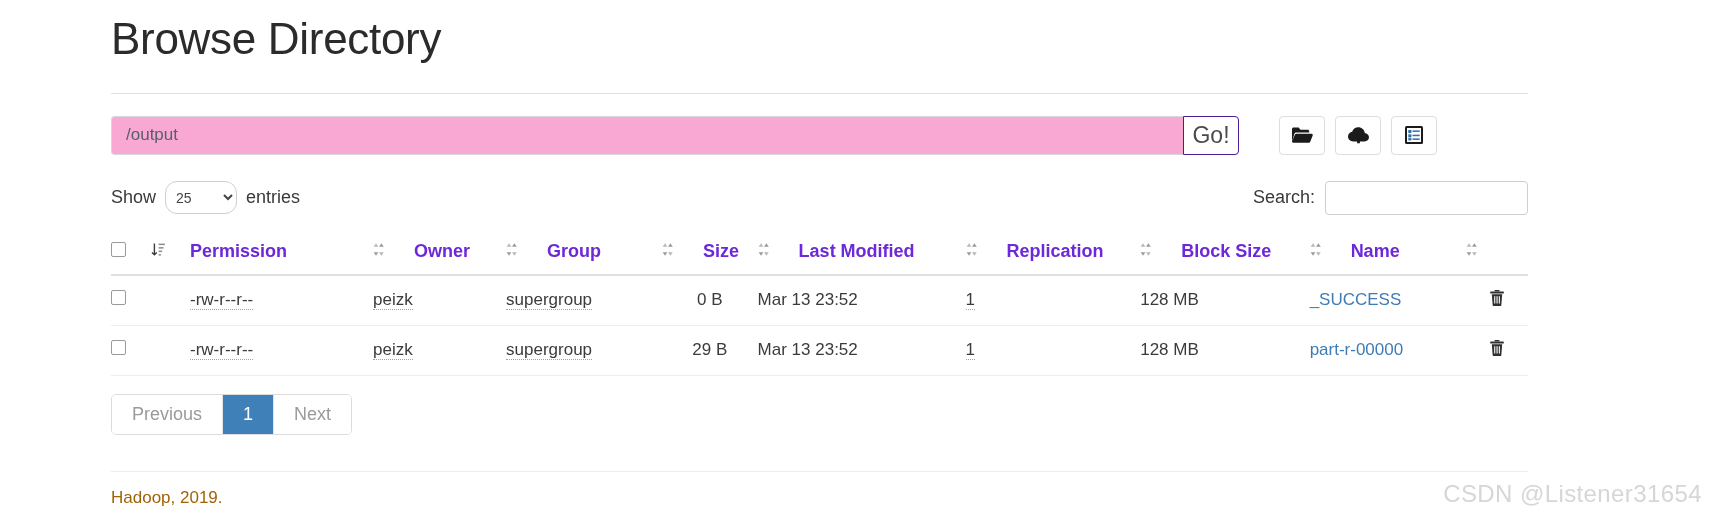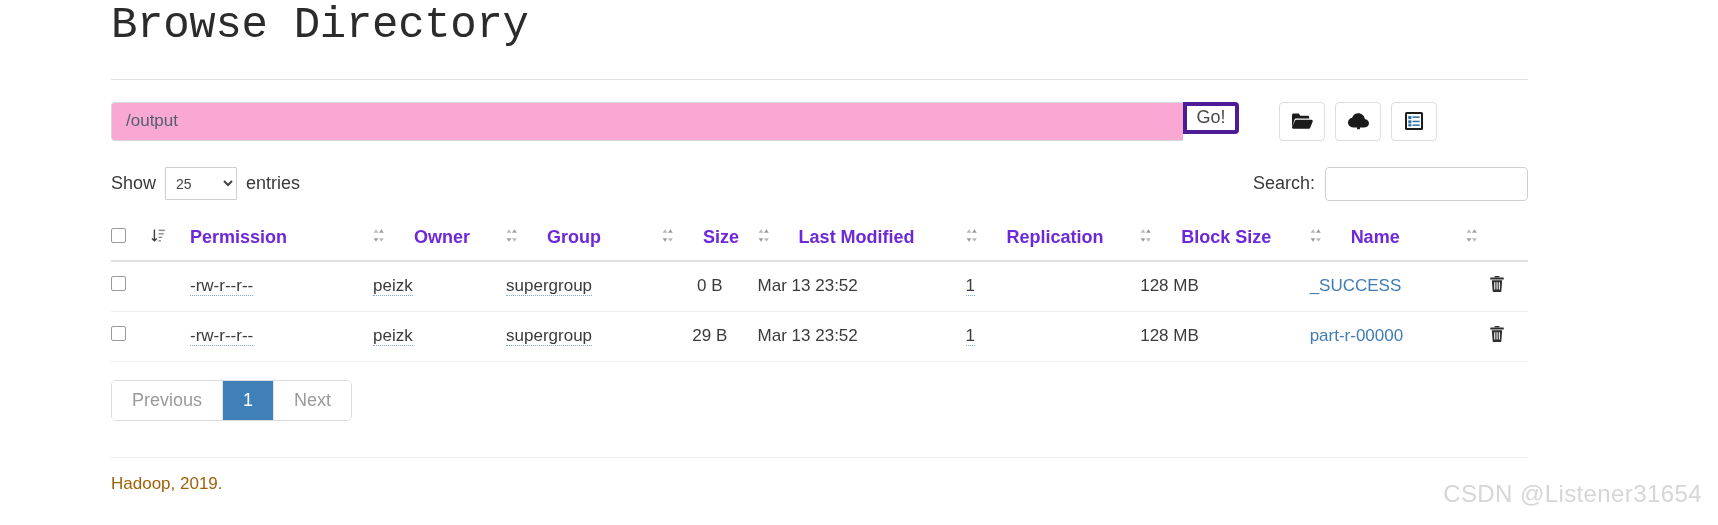--- a/index.html
+++ b/index.html
@@ -28,22 +28,23 @@
     width: 1417px;
   }
 
   
   .page-title {
     font-size: 44px;
     font-weight: 400;
     color: #2b2b2b;
     letter-spacing: -0.3px;
     margin: 0;
+    padding-top: 14px;
     line-height: 1.15;
-    font-family: Liberation Mono, monospace;
+    font-family: Liberation Sans, sans-serif;
   }
 
   .title-rule {
     margin-top: 28px;
     border: 0;
     border-top: 1px solid #e2e2e2;
     width: 1417px;
   }
 
   
@@ -67,25 +68,25 @@
     padding: 0 14px;
     font-size: 17px;
     color: #55606e;
     font-family: "Liberation Sans", sans-serif;
     background: #f9a8d4;
     outline: none;
   }
 
   .go-btn {
     width: 56px;
-    height: 32px;
-    border: 4px solid #4c1d95;
+    height: 39px;
+    border: 1px solid #4c1d95;
     border-radius: 0 4px 4px 0;
     background: #ffffff;
-    font-size: 18px;
+    font-size: 23px;
     color: #4a4a4a;
     font-family: "Liberation Sans", sans-serif;
     cursor: pointer;
     padding: 0;
   }
 
   .icon-btns {
     display: flex;
     margin-left: 40px;
     gap: 10px;
@@ -122,21 +123,21 @@
     color: #3a3a3a;
   }
 
   .show-group .lbl { white-space: nowrap; }
 
   .entries-select {
     margin: 0 9px;
     width: 72px;
     height: 33px;
     border: 1px solid #cfcfcf;
-    border-radius: 1px;
+    border-radius: 12px;
     background: #ffffff;
     font-size: 14px;
     color: #444;
     padding: 0 6px;
     font-family: "Liberation Sans", sans-serif;
     cursor: pointer;
   }
 
   .search-group {
     display: flex;

